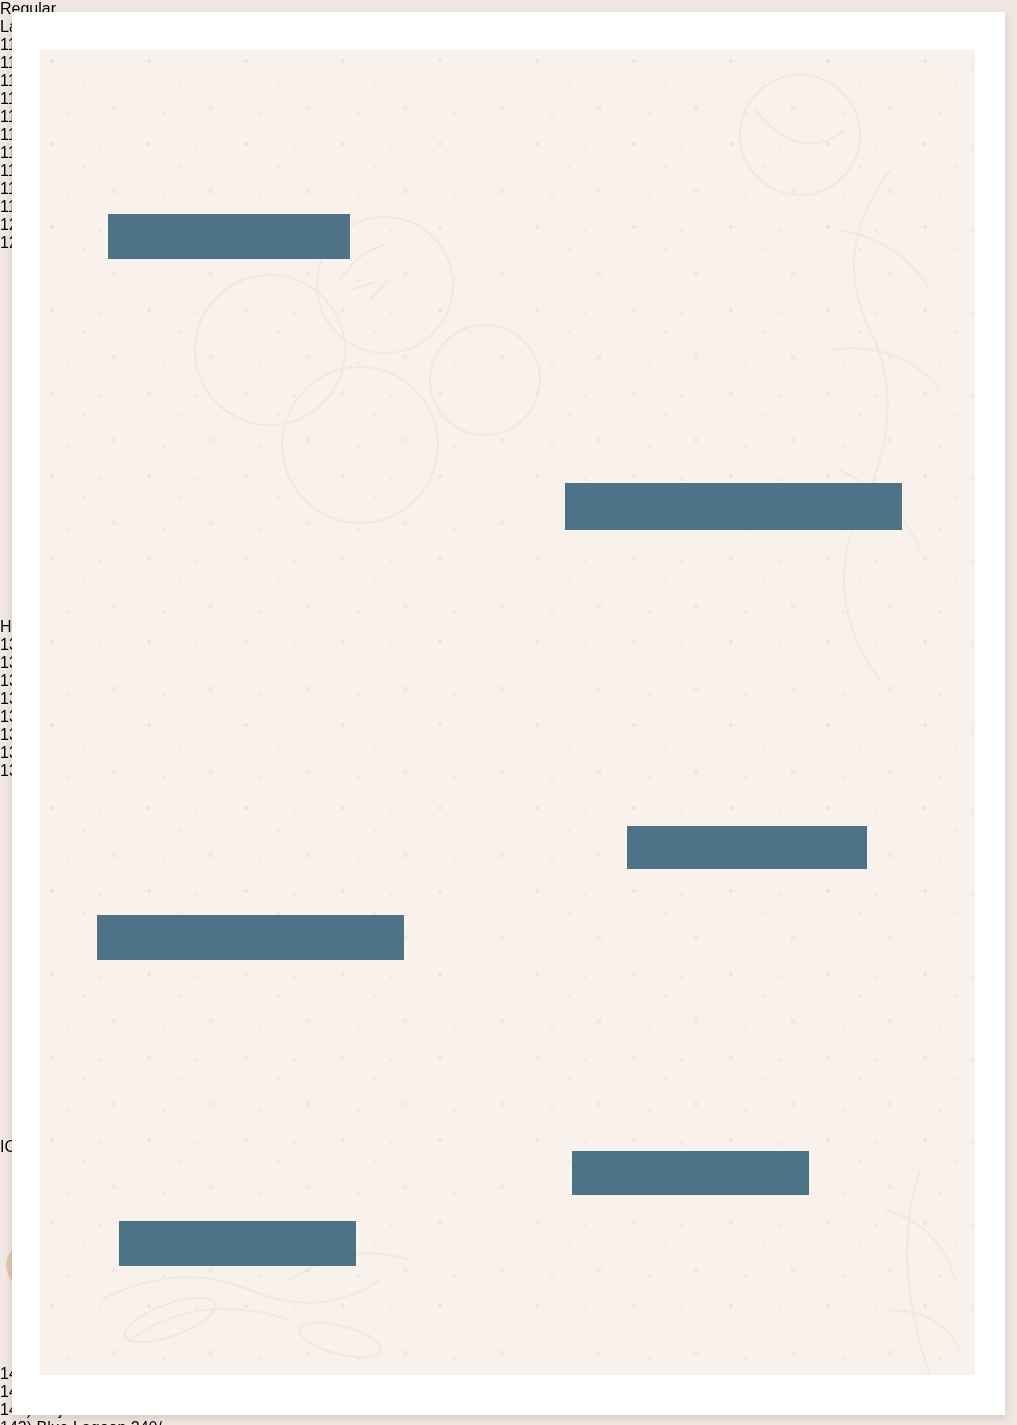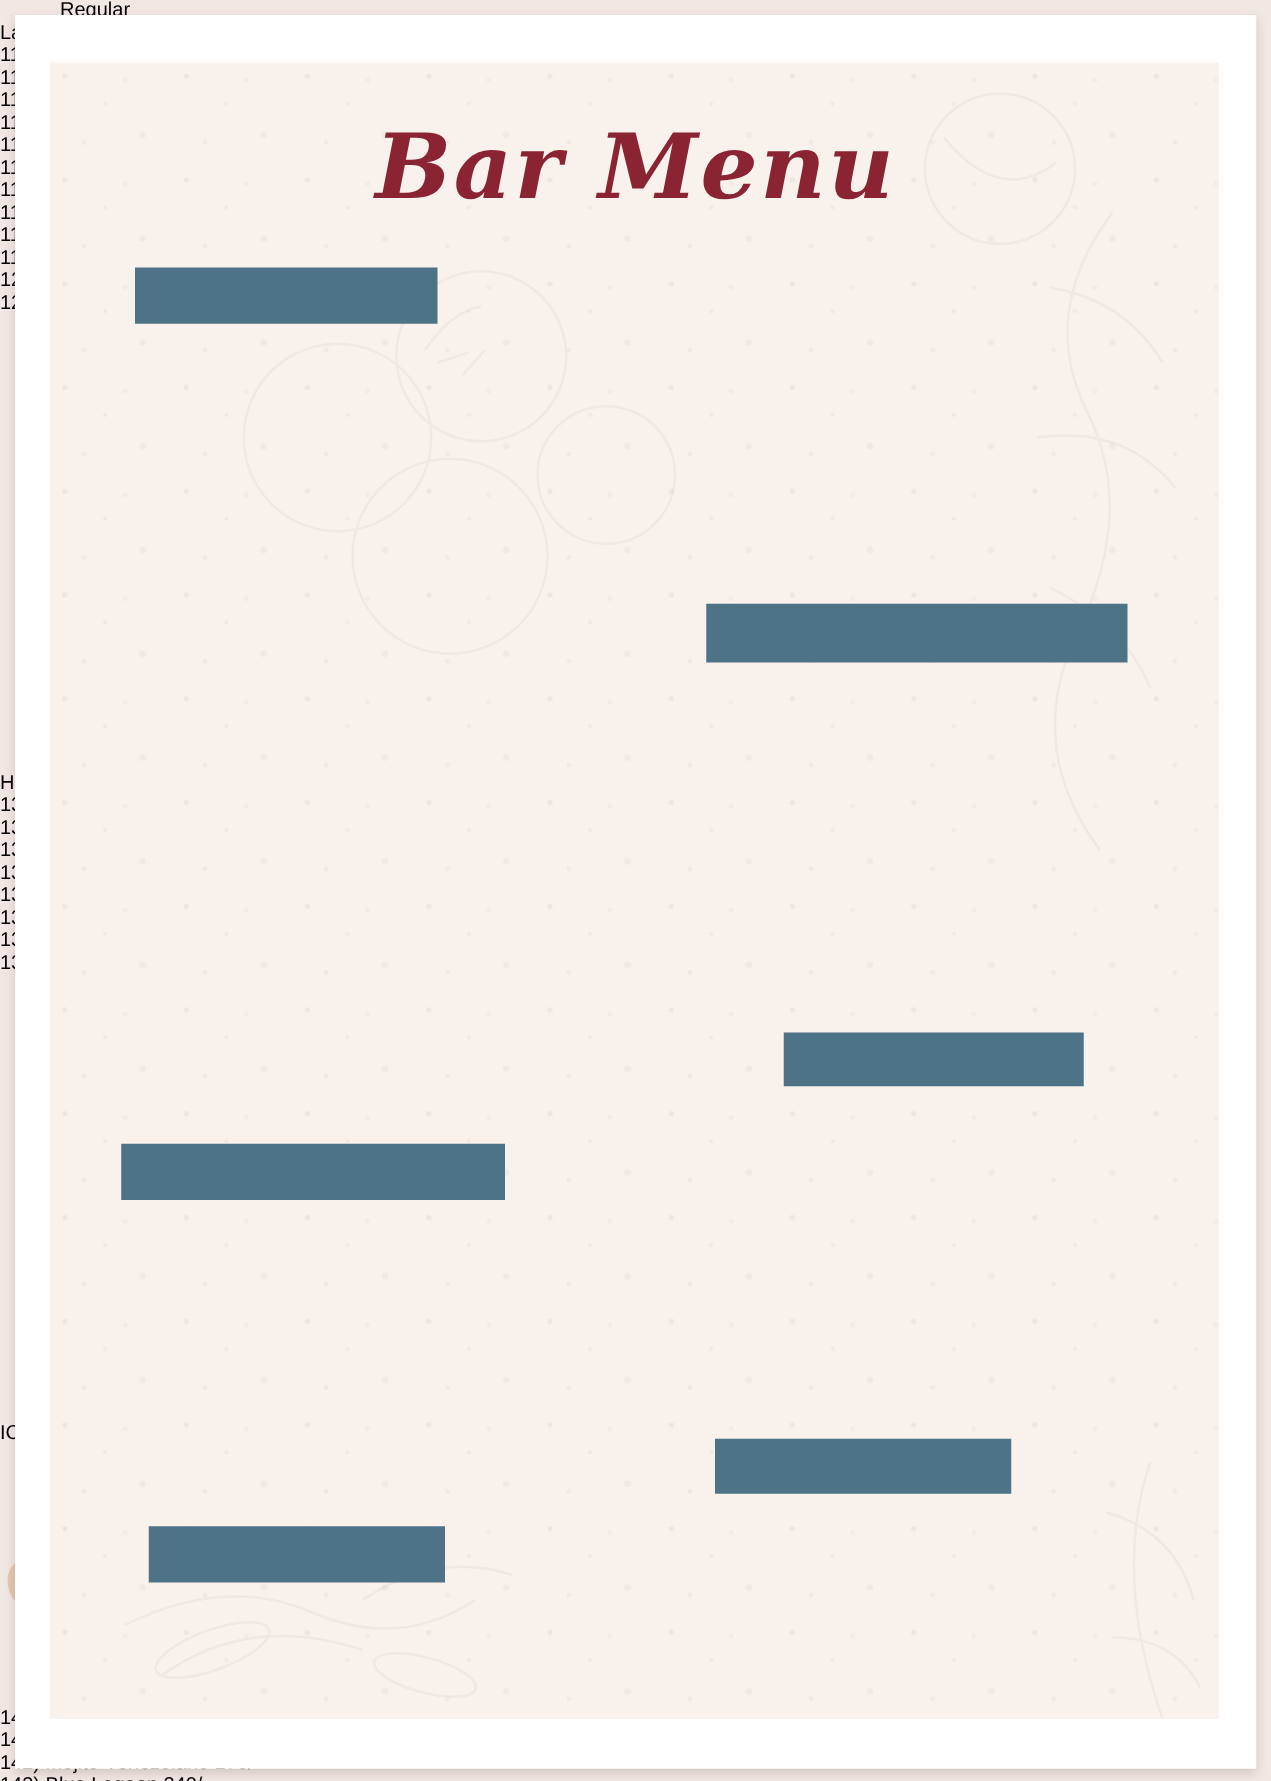--- a/index.html
+++ b/index.html
@@ -111,27 +111,26 @@
         <path d="M60 1250 q80 -40 150 -10 q70 30 130 -10 M90 1290 q70 -50 160 -20 M250 1230 q60 -40 120 -20"></path>
         <ellipse cx="130" cy="1270" rx="48" ry="16" transform="rotate(-20 130 1270)"></ellipse>
         <ellipse cx="300" cy="1290" rx="42" ry="14" transform="rotate(15 300 1290)"></ellipse>
         <path d="M880 1120 q-30 90 10 205 M845 1160 q55 15 70 70 M850 1260 q50 0 70 40"></path>
         <circle cx="760" cy="85" r="60"></circle>
           <path d="M715 60 q45 55 90 20"></path>
       </g>
     </svg>
   </div>
 
-  <div class="title">Bar Menu</div>
 
   <div class="brush" style="left:108px; top:214px; width:242px; height:45px;">
     <div class="bg"></div>
     <span style="font-size:28px;">Hot Drinks</span>
   </div>
-  <div class="col-label" style="left:366px; top:238px;margin-left:48px;">Regular</div>
+  <div class="col-label" style="left:366px; top:238px;">Regular</div>
   <div class="col-label pill" style="left:450px; top:231px;">Large</div>
 
   <div class="mlist hd" style="left:117px; top:271px; width:430px;">
 
       <div class="row">
         <span>110)</span>
         <span><span>Espresso</span><span class="sub"></span></span>
         <span>130/-</span>
         <span>180/-</span>
       </div>

